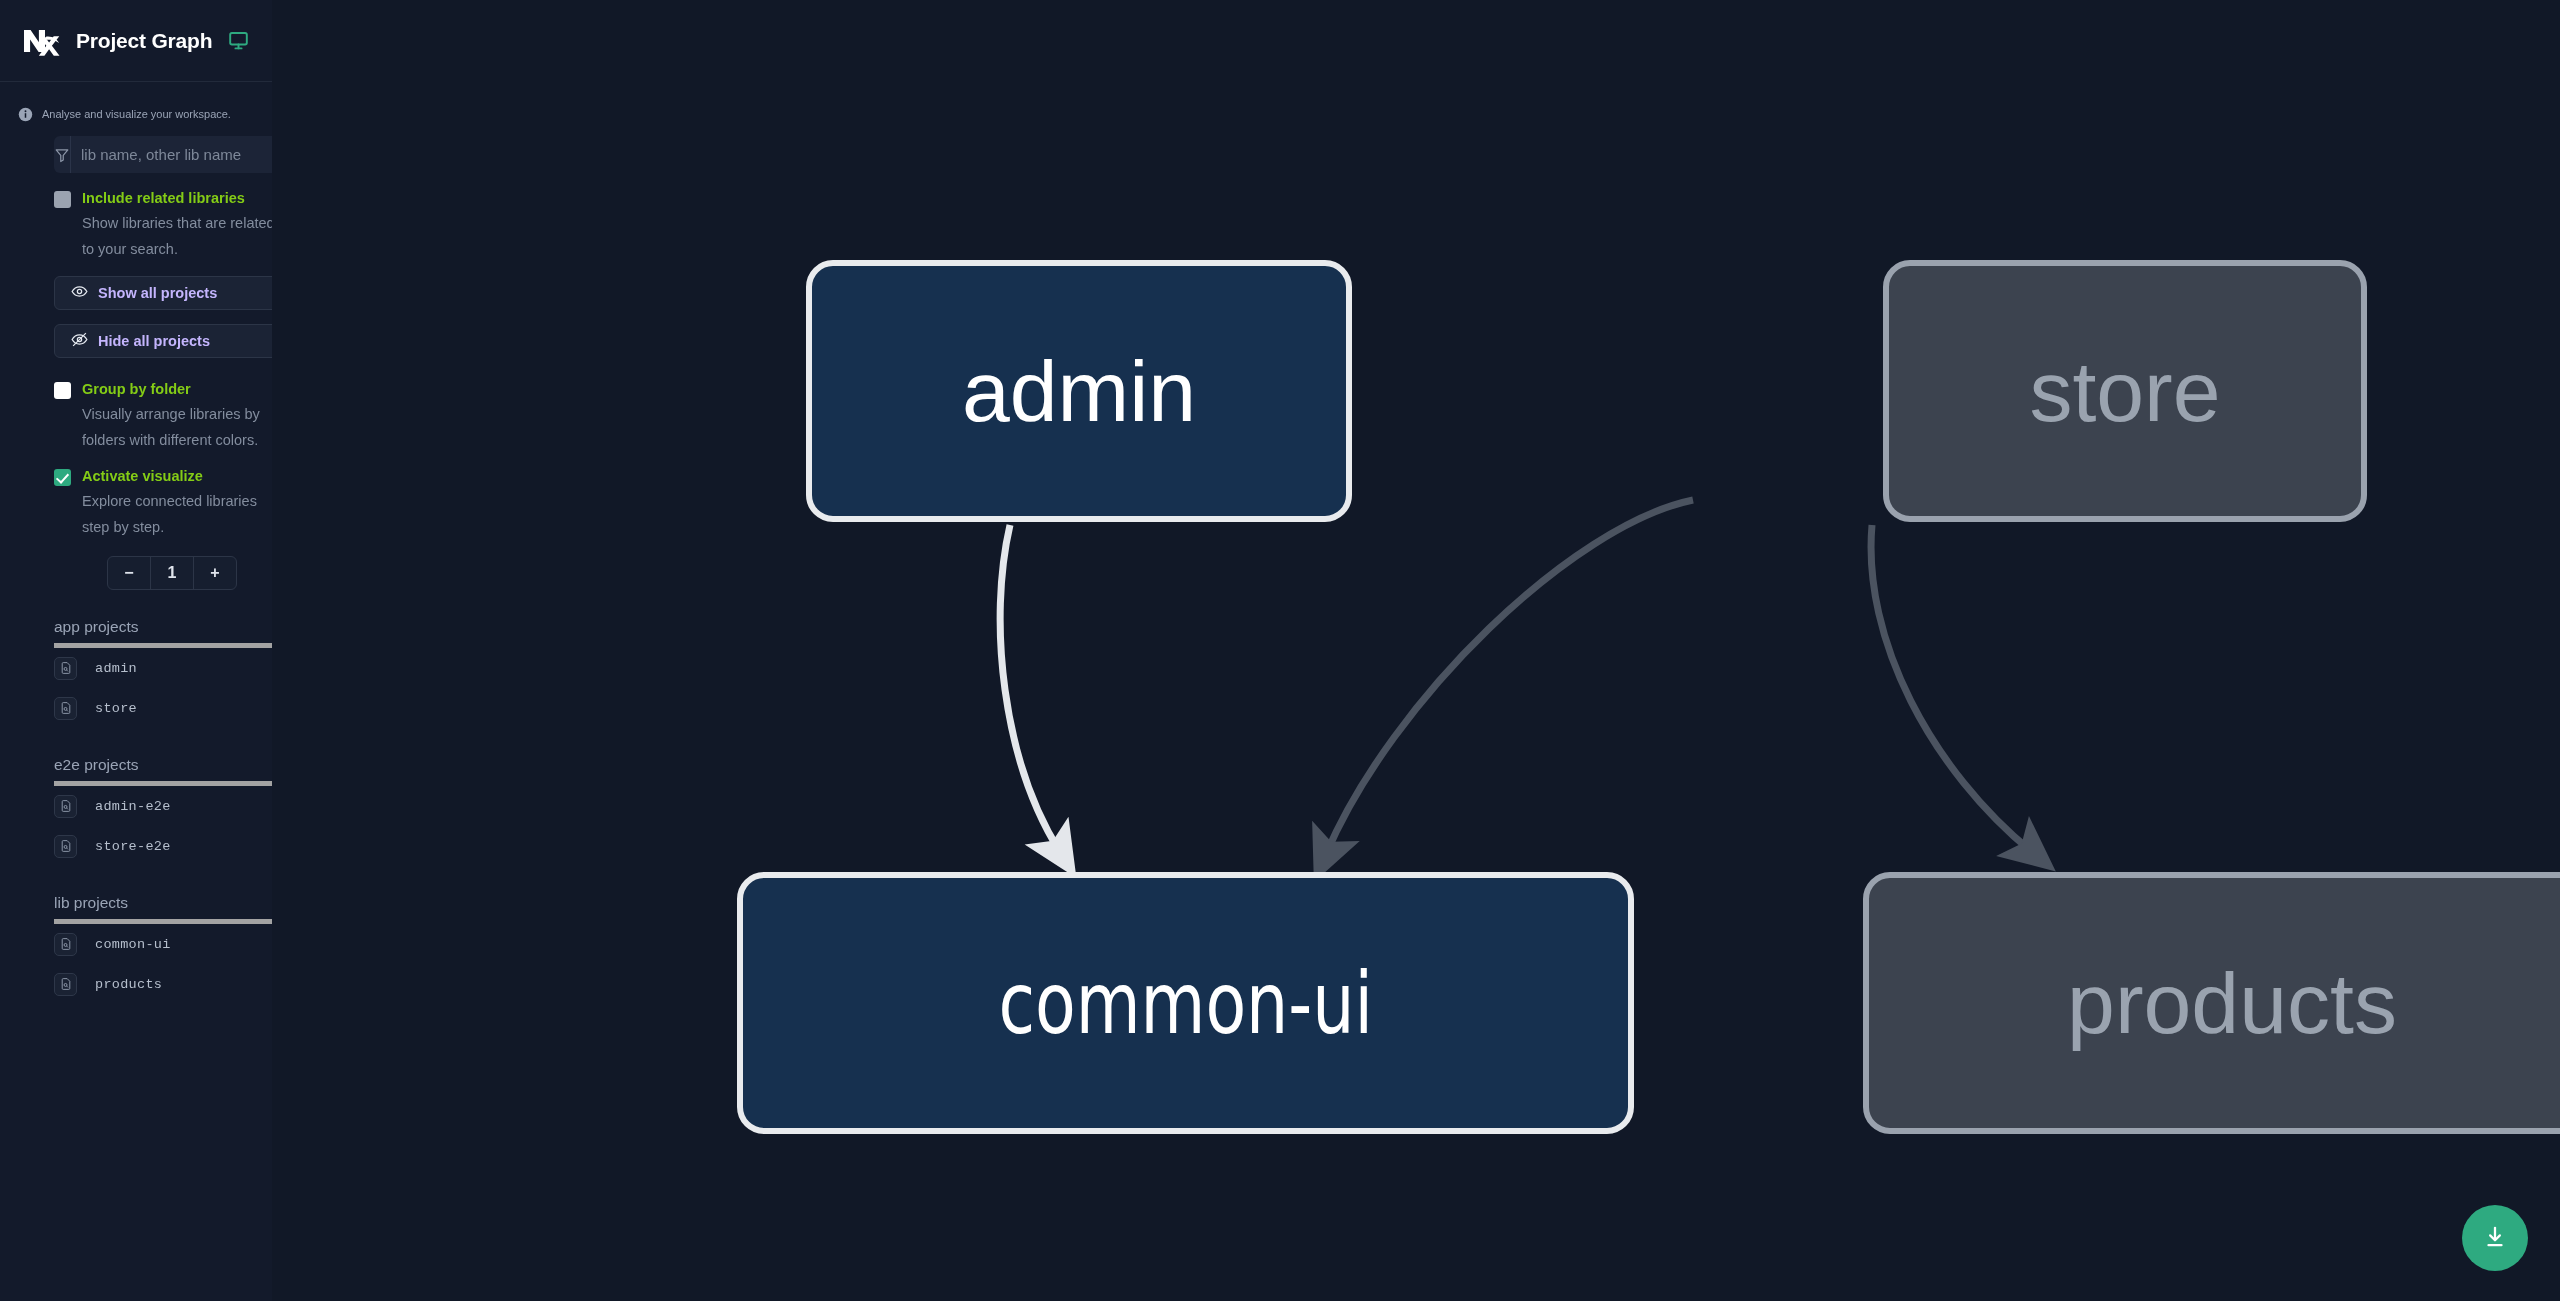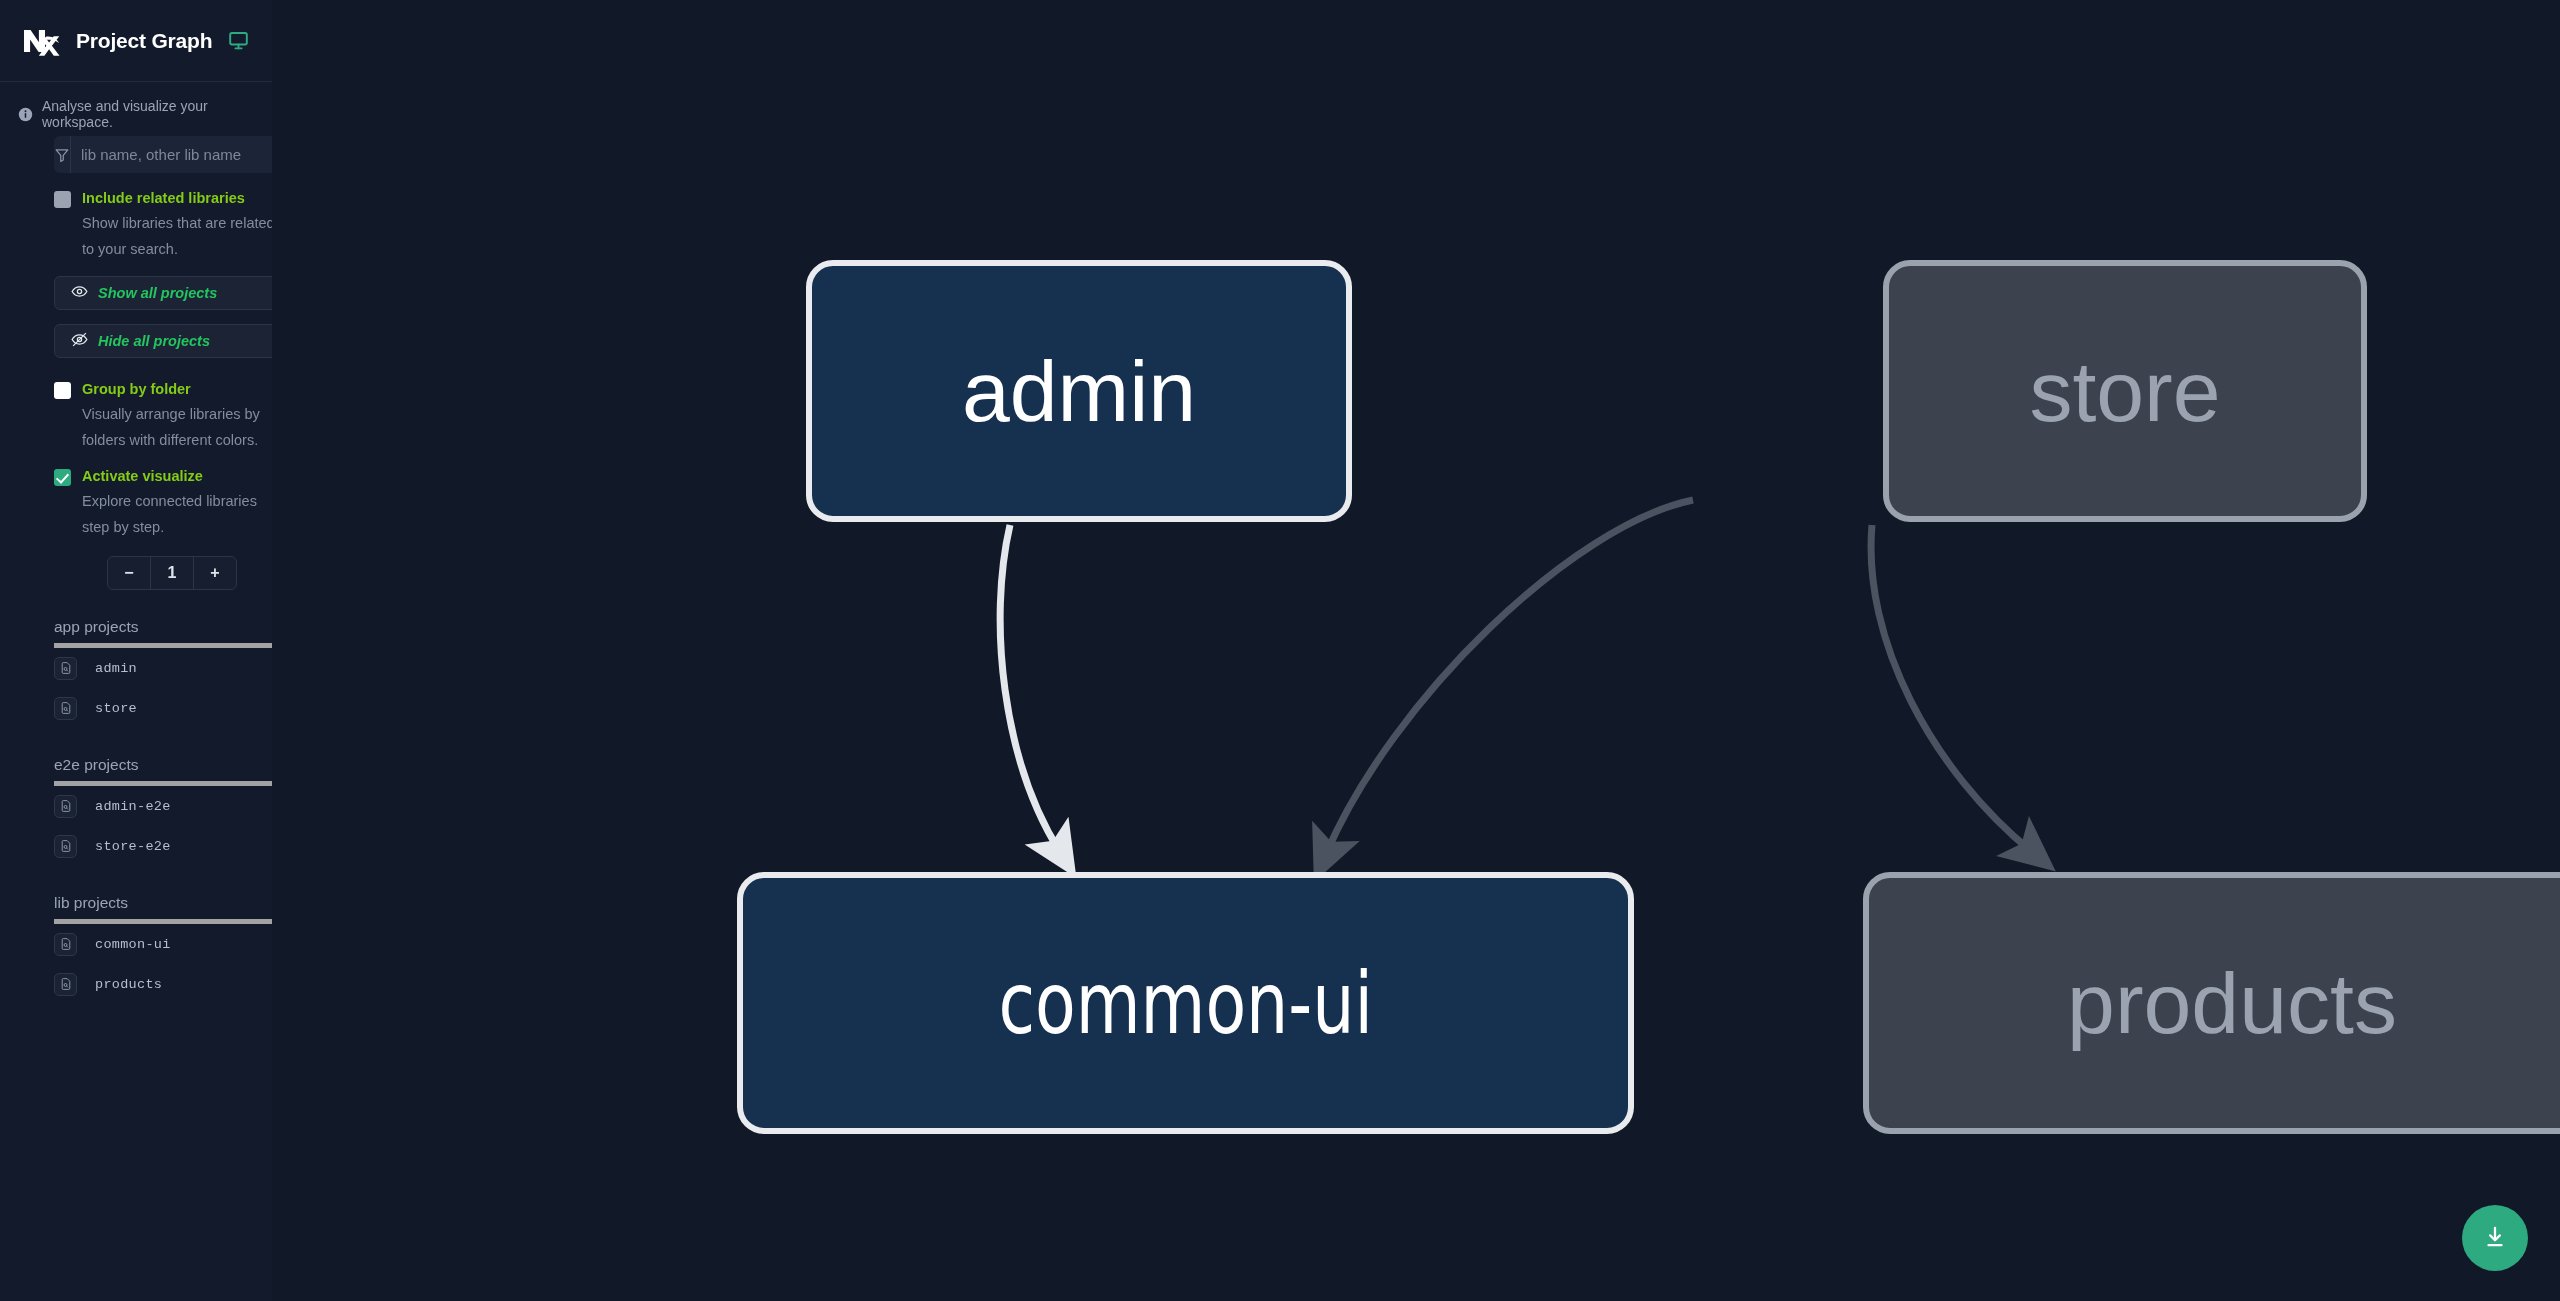--- a/index.html
+++ b/index.html
@@ -36,21 +36,21 @@
   .sb-title {
     color: #ffffff; font-size: 21px; font-weight: bold;
     margin-left: 14px; letter-spacing: -0.2px;
   }
   .monitor-icon { margin-left: 16px; width: 21px; height: 21px; display:block; }
 
   .sb-tagline {
     display: flex; align-items: center; gap: 9px;
     padding: 18px 18px 0 18px; height: 46px;
   }
-  .sb-tagline .txt { color: #9aa4b6; font-size: 14px; }
+  .sb-tagline .txt { color: #9aa4b6; font-size: 11px; }
   .info-icon { width: 15px; height: 15px; flex: 0 0 15px; }
 
   .sb-body { padding: 0 18px; margin-left: 36px; }
 
   .search-row {
     display: flex; align-items: stretch;
     height: 37px; width: 236px;
     background: #1c2437; border-radius: 6px;
     overflow: hidden; margin-top: 8px;
   }
@@ -82,21 +82,21 @@
   .chk-txt { }
   .chk-label { color: #84cc16; font-size: 14.5px; font-weight: bold; line-height: 17px; }
   .chk-desc { color: #838d9e; font-size: 14.5px; line-height: 26px; margin-top: 3px; width: 205px; }
 
   .btn {
     width: 236px; height: 34px; margin-top: 14px;
     background: #1b2335; border: 1px solid #2c real; border: 1px solid #2c3547;
     border-radius: 6px; display: flex; align-items: center;
     gap: 10px; padding-left: 16px; cursor: pointer;
   }
-  .btn .lbl { color: #22c55e; font-size: 14.5px; font-weight: bold; font-style: italic; }
+  .btn .lbl { color: #c4b5fd; font-size: 14.5px; font-weight: bold; }
 
   .stepper {
     margin: 16px 0 0 53px; width: 130px; height: 34px;
     border: 1px solid #2c3547; border-radius: 6px;
     display: flex; overflow: hidden; background: #161e2f;
   }
   .stepper > div {
     flex: 1; display: flex; align-items: center; justify-content: center;
     color: #dfe4ec; font-size: 16px; font-weight: bold;
   }

